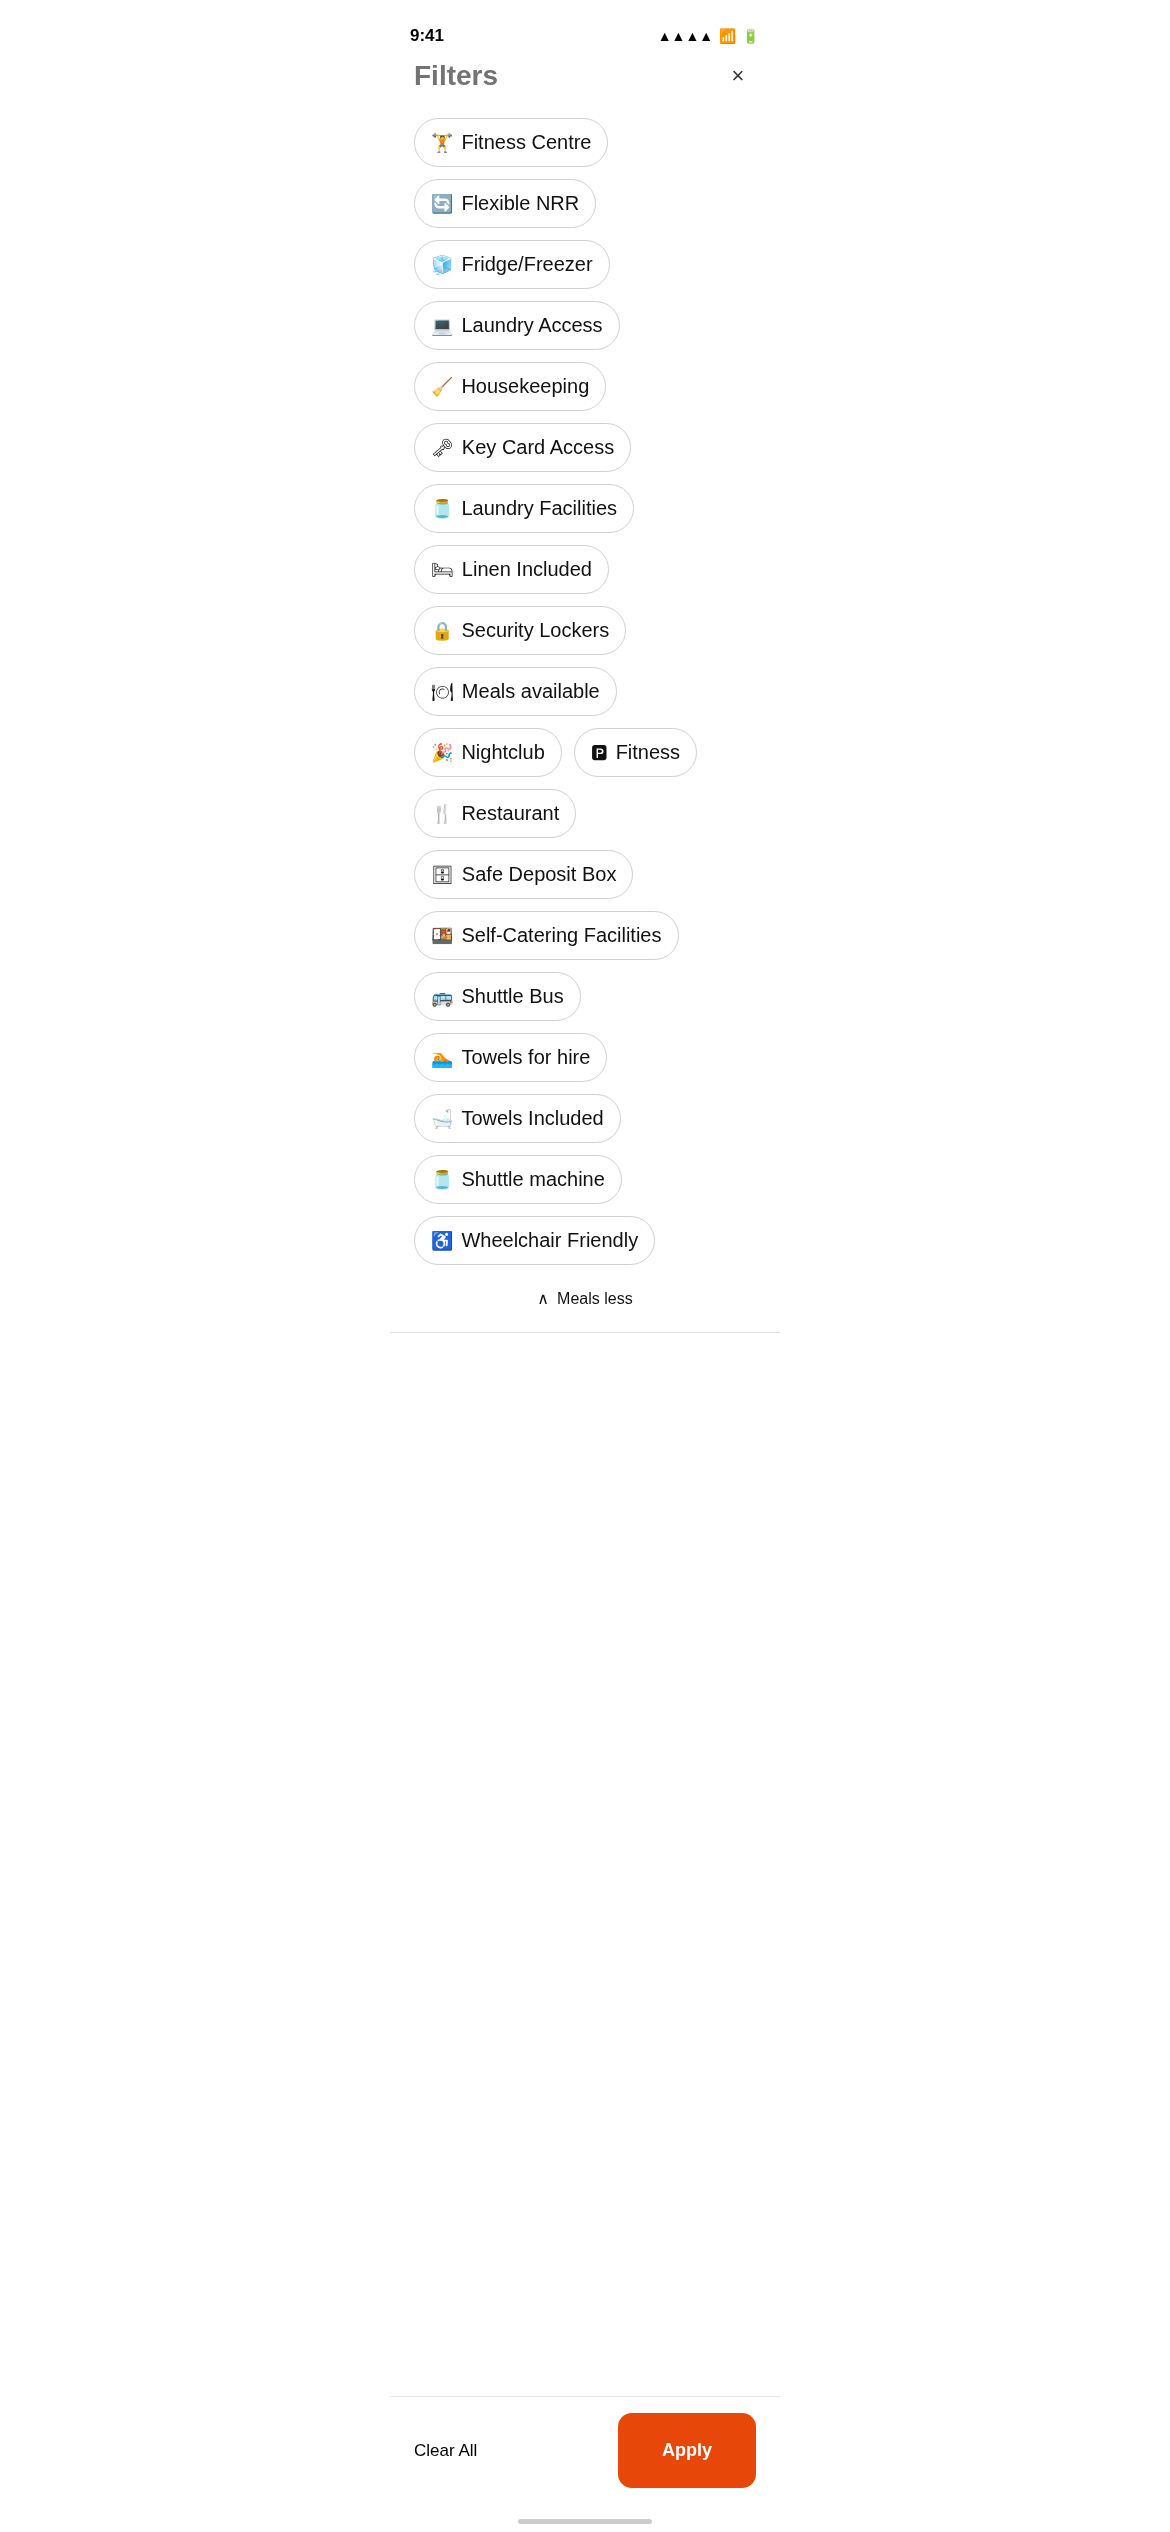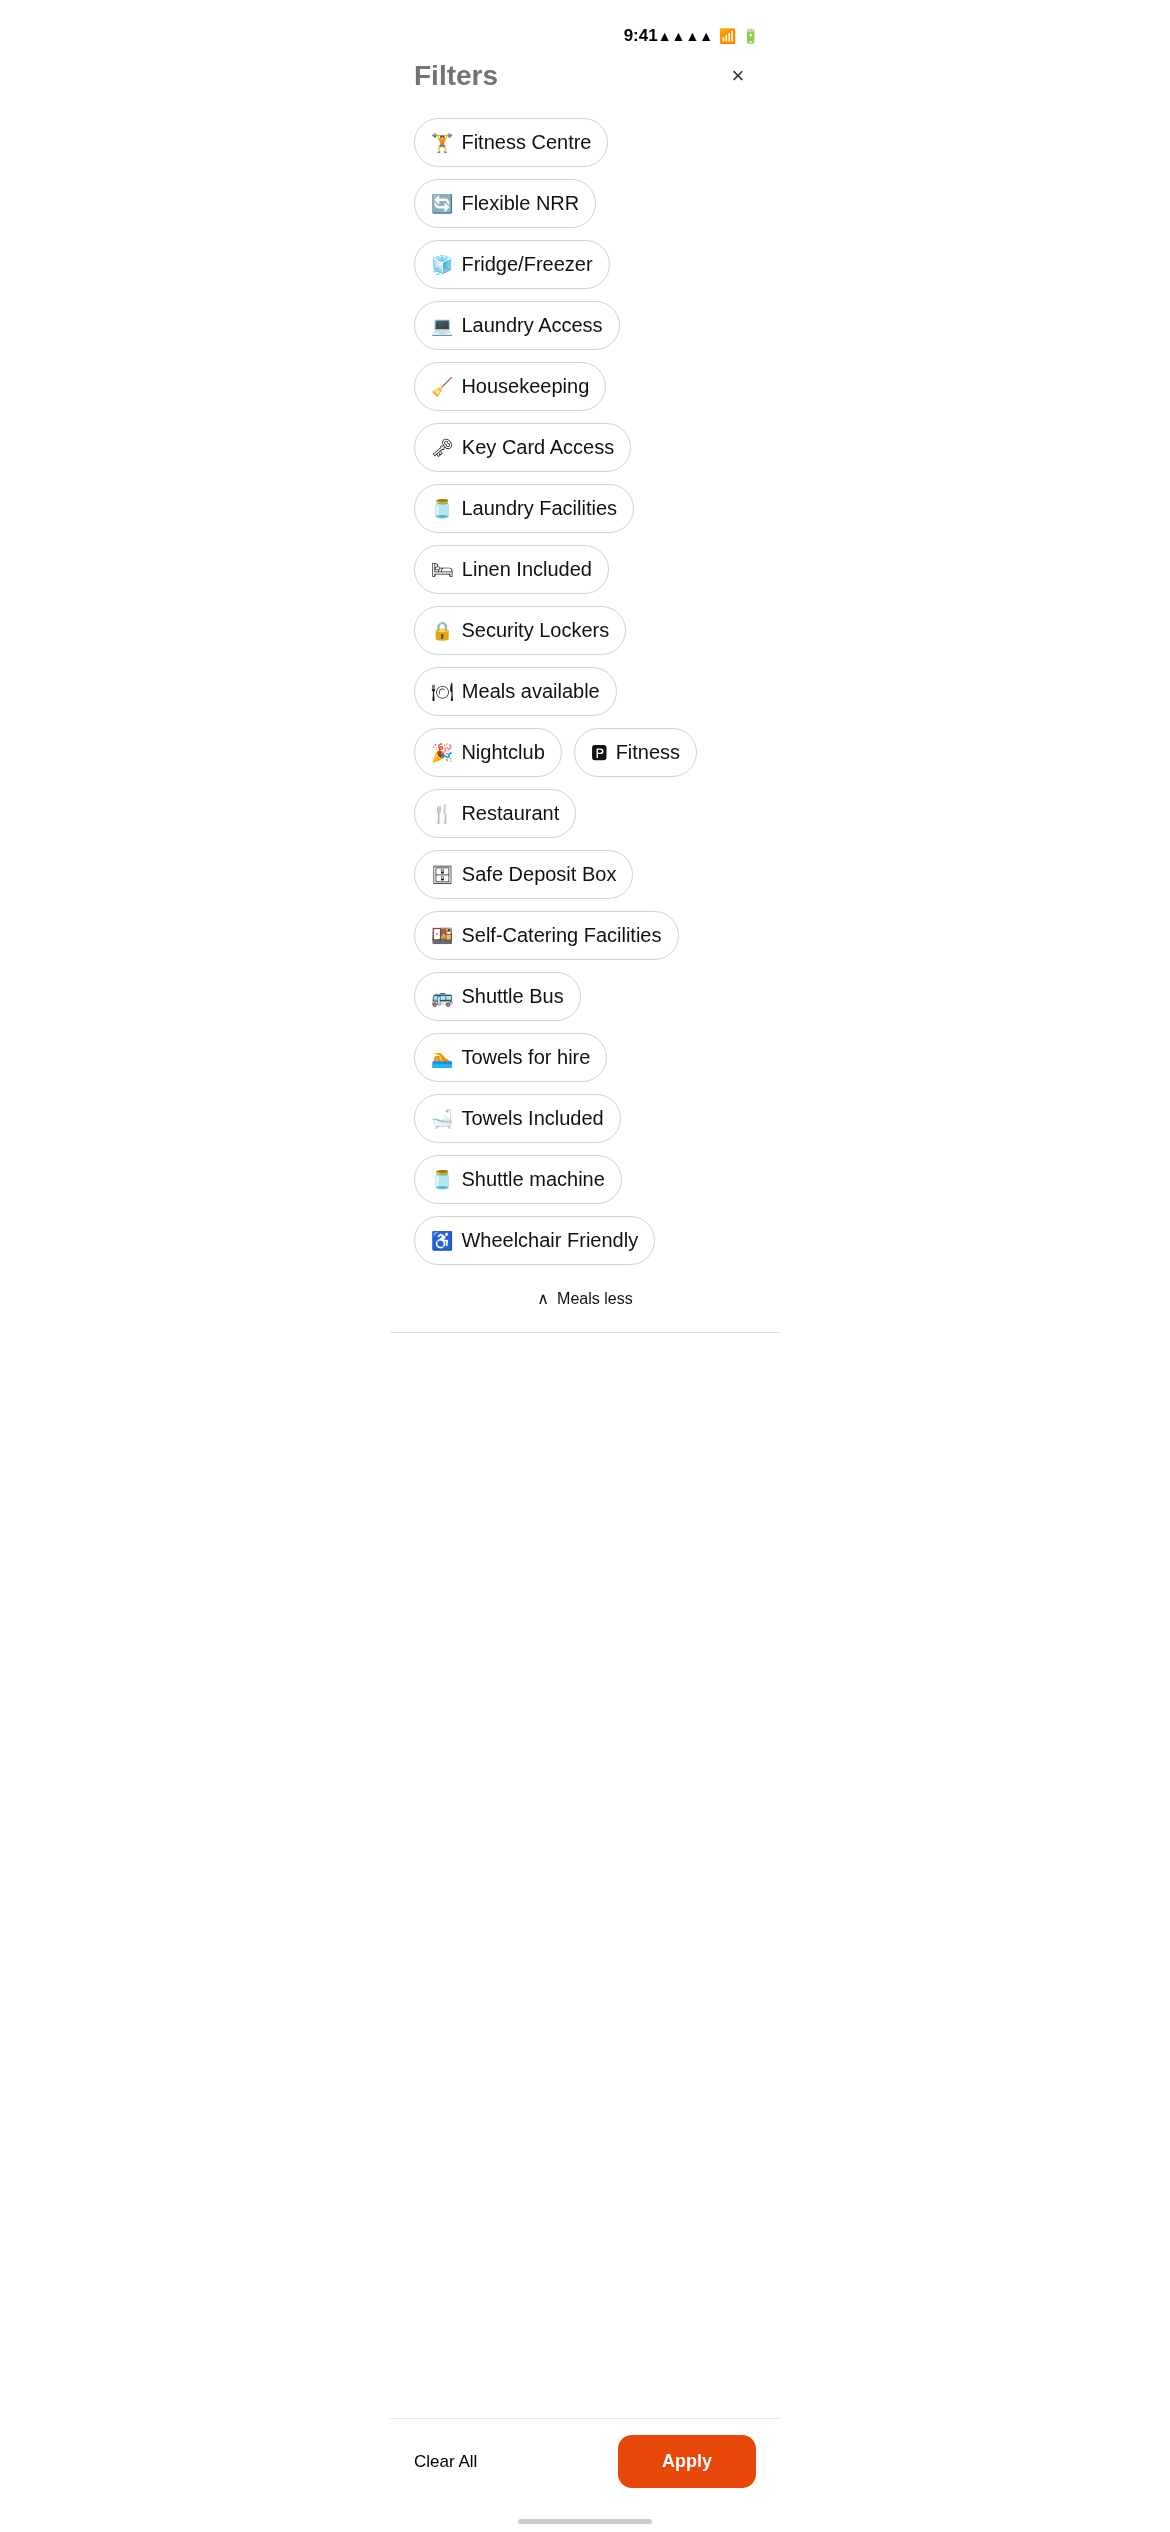--- a/index.html
+++ b/index.html
@@ -14,21 +14,21 @@
       background: #ffffff;
       width: 390px;
       min-height: 844px;
       margin: 0 auto;
       position: relative;
       overflow-x: hidden;
     }
 
     .status-bar {
       display: flex;
-      justify-content: flex-end;
+      justify-content: space-between;
       align-items: center;
       padding: 30px 20px 8px 20px;
       height: 50px;
     }
 
     .status-time {
       font-size: 17px;
       font-weight: 600;
       color: #000;
     }
@@ -153,21 +153,21 @@
       cursor: pointer;
       background: none;
       border: none;
     }
 
     .apply-button {
       background: #e8470a;
       color: #ffffff;
       border: none;
       border-radius: 14px;
-      padding: 16px 44px;
+      padding: 27px 44px;
       font-size: 18px;
       font-weight: 600;
       cursor: pointer;
     }
 
     .home-indicator {
       width: 134px;
       height: 5px;
       background: #000;
       border-radius: 3px;

